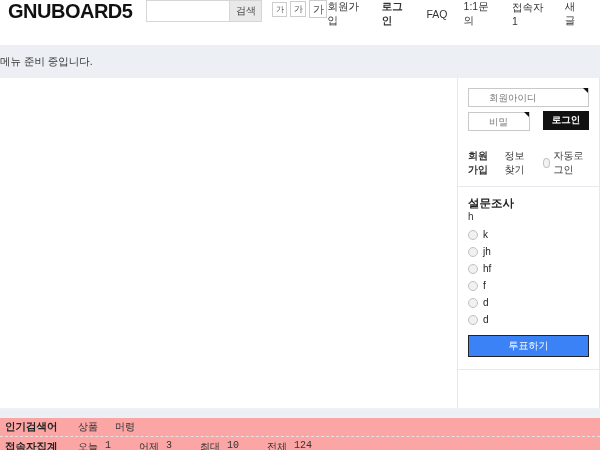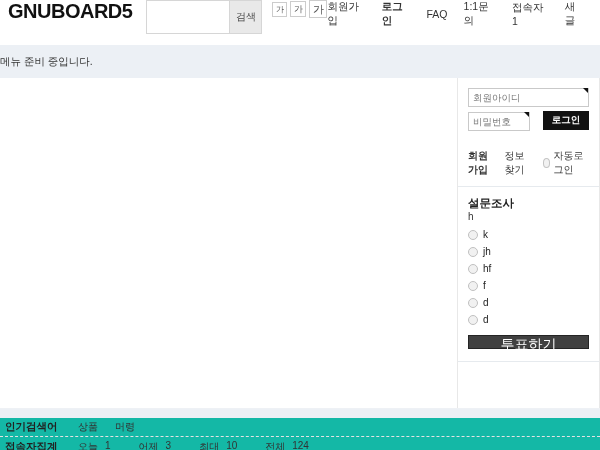--- a/index.html
+++ b/index.html
@@ -5,21 +5,21 @@
   * { margin:0; padding:0; box-sizing:border-box; }
   html,body { width:600px; height:450px; }
   body {
     font-family:"Liberation Sans","DejaVu Sans",sans-serif;
     background:#fff; color:#333; overflow:hidden; position:relative;
   }
 
   
   .header { height:45px; display:flex; align-items:flex-start; padding:0 8px; background:#fff; }
   .logo { font-size:20px; font-weight:700; color:#111; letter-spacing:-0.5px; margin-right:14px; }
-  .search-wrap { display:flex; align-items:stretch; height:34px; border:1px solid #d6d6d6; background:#fff; }
+  .search-wrap { display:flex; align-items:stretch; height:22px; border:1px solid #d6d6d6; background:#fff; }
   .search-input { width:82px; border:0; outline:none; font-size:10px; padding:0 4px; color:#333; }
   .search-btn { width:32px; border:0; border-left:1px solid #d6d6d6; background:#e9e9e9; font-size:10px; color:#444; cursor:pointer; font-family:inherit; }
   .font-btns { display:flex; gap:3px; margin-left:10px; align-items:center; }
   .font-btn { background:#fff; border:1px solid #ccc; color:#555; cursor:pointer; display:flex; align-items:center; justify-content:center; font-family:inherit; }
   .font-btn.s1 { width:15px; height:15px; font-size:8px; }
   .font-btn.s2 { width:16px; height:16px; font-size:9px; }
   .font-btn.s3 { width:18px; height:18px; font-size:11px; }
   .top-nav { margin-left:auto; display:flex; align-items:center; gap:16px; padding-right:8px; }
   .top-nav a { font-size:10.5px; color:#333; text-decoration:none; }
   .top-nav a.bold { font-weight:700; }
@@ -27,46 +27,46 @@
   
   .menu-bar { height:33px; background:#ecf0f5; display:flex; align-items:center; justify-content:flex-start; }
   .menu-bar span { font-size:10.5px; color:#333; }
 
   
   .content { height:331px; display:flex; background:#fff; border-bottom:1px solid #eef1f5; }
   .main-area { flex:1; background:#fff; }
   .sidebar { width:143px; border-left:1px solid #e8e8e8; border-right:1px solid #e8e8e8; padding:9px 10px 0 10px; background:#fff; }
 
   .inp-wrap { position:relative; margin-bottom:4px; }
-  .sb-input { width:100%; height:19px; border:1px solid #c9c9c9; font-size:9.5px; padding:0 4px; color:#333; outline:none; font-family:inherit; background:#fff; }
+  .sb-input { width:100%; height:19px; border:1px solid #c9c9c9; font-size:9.5px; padding:0 20px; color:#333; outline:none; font-family:inherit; background:#fff; }
   .sb-input::placeholder { color:#777; opacity:1; }
   .req-corner { position:absolute; top:1px; right:1px; width:0; height:0; border-top:5px solid #111; border-left:5px solid transparent; }
   .pw-row { display:flex; gap:13px; margin-bottom:18px; }
   .pw-row .inp-wrap { flex:1; margin-bottom:0; }
   .login-btn { width:46px; height:19px; background:#111; color:#fff; border:0; font-size:9.5px; font-weight:700; cursor:pointer; font-family:inherit; }
   .login-links { display:flex; align-items:center; gap:7px; font-size:10px; margin-bottom:9px; }
   .login-links a { color:#333; text-decoration:none; }
   .login-links a.bold { font-weight:700; }
   .auto-login { display:flex; align-items:center; gap:3px; margin-left:2px; cursor:pointer; }
   .chk-circle { width:10px; height:10px; border-radius:50%; border:1px solid #c4c4c4; background:#f2f2f2; display:inline-block; }
   .sb-divider { border:0; border-top:1px solid #e6eaee; margin:0 -10px; }
 
   .poll { padding-top:9px; }
   .poll-title { font-size:11.5px; font-weight:700; color:#222; }
   .poll-q { font-size:10px; color:#333; margin-bottom:7px; }
   .poll-opt { display:flex; align-items:center; gap:5px; margin-bottom:6px; cursor:pointer; }
   .radio-circle { width:10px; height:10px; border-radius:50%; border:1px solid #c0c0c0; background:#f1f1f1; display:inline-block; }
   .poll-opt span.lbl { font-size:10px; color:#222; }
   .poll-btns { display:flex; gap:4px; margin-top:10px; margin-bottom:12px; }
-  .vote-btn { flex:1; height:14px; background:#404040; color:#fff; border:1px solid #242424; font-size:14px; cursor:pointer; font-family:inherit; }
+  .vote-btn { flex:1; height:22px; background:#3b82f6; color:#fff; border:1px solid #242424; font-size:10px; cursor:pointer; font-family:inherit; }
   .result-btn { flex:1; height:22px; background:#fff; color:#333; border:1px solid #c9c9c9; font-size:10px; cursor:pointer; font-family:inherit; }
 
   
   .band { height:9px; background:#ecf0f5; }
-  .foot-row { height:19px; display:flex; align-items:center; background:#14b8a6; padding-left:5px; }
+  .foot-row { height:19px; display:flex; align-items:center; background:#fca5a5; padding-left:5px;font-family:Liberation Mono, monospace; }
   .foot-row.first { border-bottom:1px dashed #e2e2e2; }
   .foot-label { font-size:10.5px; font-weight:700; color:#222; width:60px; }
   .keywords { display:flex; gap:17px; margin-left:13px; }
   .keywords a { font-size:10px; color:#333; text-decoration:none; }
   .stats { display:flex; margin-left:13px; }
   .stat { display:flex; align-items:flex-start; margin-right:28px; }
   .stat .name { font-size:10px; color:#333; }
   .stat .val { font-size:10px; color:#333; margin-left:7px; }
 </style>
 </head>

